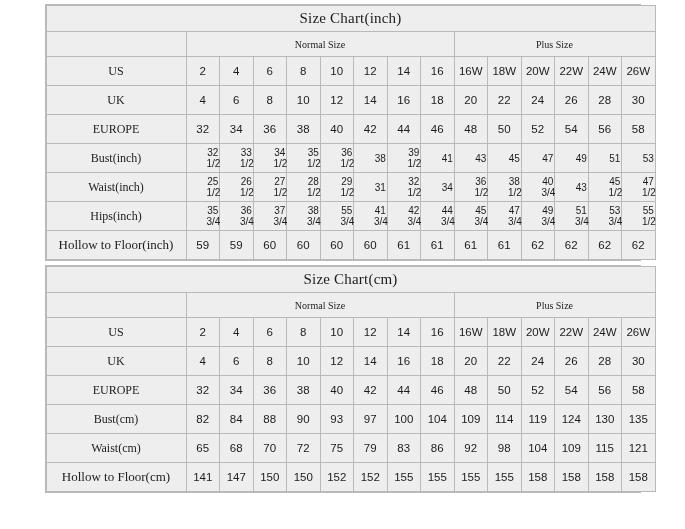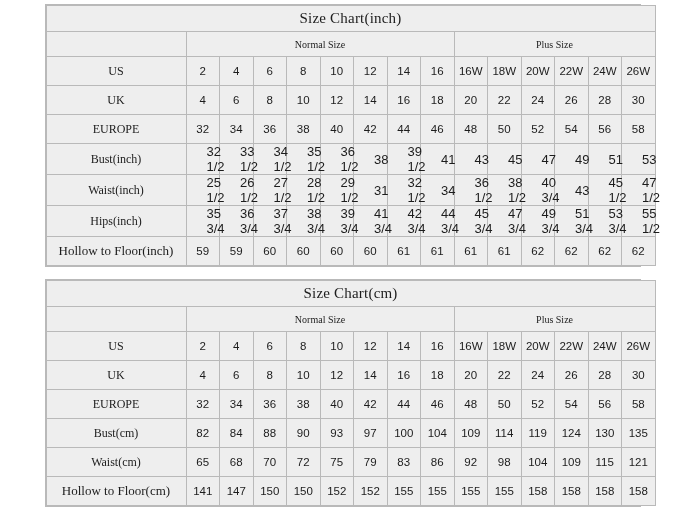--- a/index.html
+++ b/index.html
@@ -21,21 +21,21 @@
     background: #ffffff;
   }
   .chart-block {
     width: 596px;
     margin: 4px auto 0 auto;
     border: 1px solid #b9b9b9;
     background: #eeeeee;
     box-sizing: border-box;
   }
   .chart-block.second {
-    margin-top: 12px;
+    margin-top: 4px;
   }
   table.size-table {
     width: 100%;
     border-collapse: collapse;
     table-layout: fixed;
     background: #eeeeee;
   }
   table.size-table td,
   table.size-table th {
     border: 1px solid #b9b9b9;
@@ -61,21 +61,21 @@
   }
   .rowlabel.small {
     font-size: 13px;
   }
   .datacell {
     font-size: 11.5px;
     height: 28px;
     font-family: "Liberation Sans", sans-serif;
   }
   .datacell.narrow {
-    font-size: 13px;
+    font-size: 10px;
     padding-left: 20px;
   }
   .col-label { width: 140px; }
   .col-d { width: 33.5px; }
   .watermark {
     position: absolute;
     right: 6px;
     bottom: 2px;
     font-size: 9px;
     color: #d8d8d8;
@@ -206,21 +206,21 @@
           <td class="datacell narrow">45 1/2</td>
           <td class="datacell narrow">47 1/2</td>
         </tr>
 
         <tr>
           <td class="rowlabel">Hips(inch)</td>
           <td class="datacell narrow">35 3/4</td>
           <td class="datacell narrow">36 3/4</td>
           <td class="datacell narrow">37 3/4</td>
           <td class="datacell narrow">38 3/4</td>
-          <td class="datacell narrow">39 3/4</td>
+          <td class="datacell narrow">55 3/4</td>
           <td class="datacell narrow">41 3/4</td>
           <td class="datacell narrow">42 3/4</td>
           <td class="datacell narrow">44 3/4</td>
           <td class="datacell narrow">45 3/4</td>
           <td class="datacell narrow">47 3/4</td>
           <td class="datacell narrow">49 3/4</td>
           <td class="datacell narrow">51 3/4</td>
           <td class="datacell narrow">53 3/4</td>
           <td class="datacell narrow">55 1/2</td>
         </tr>

